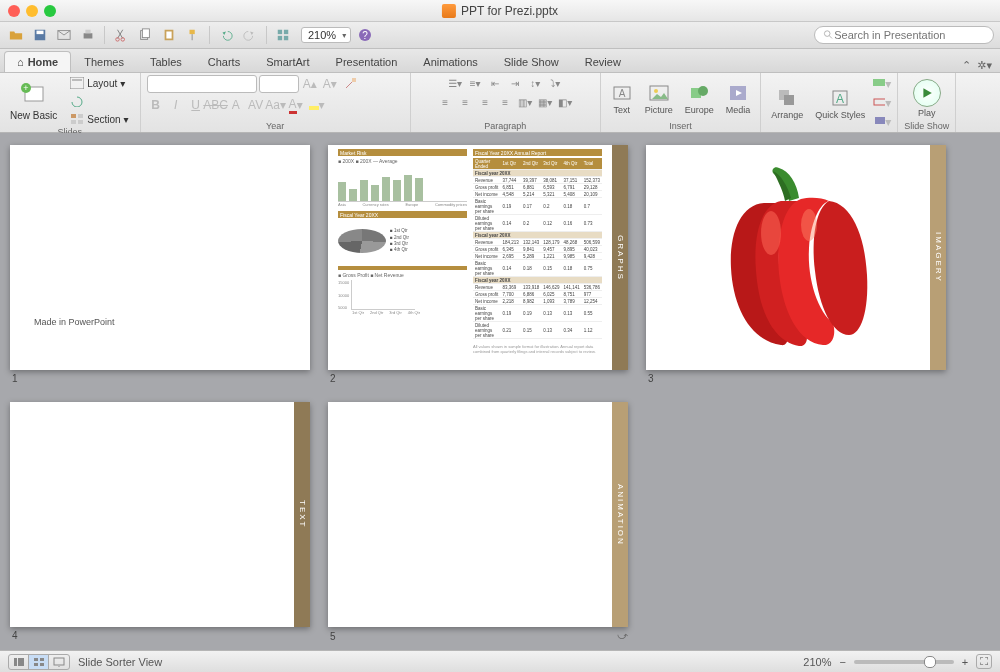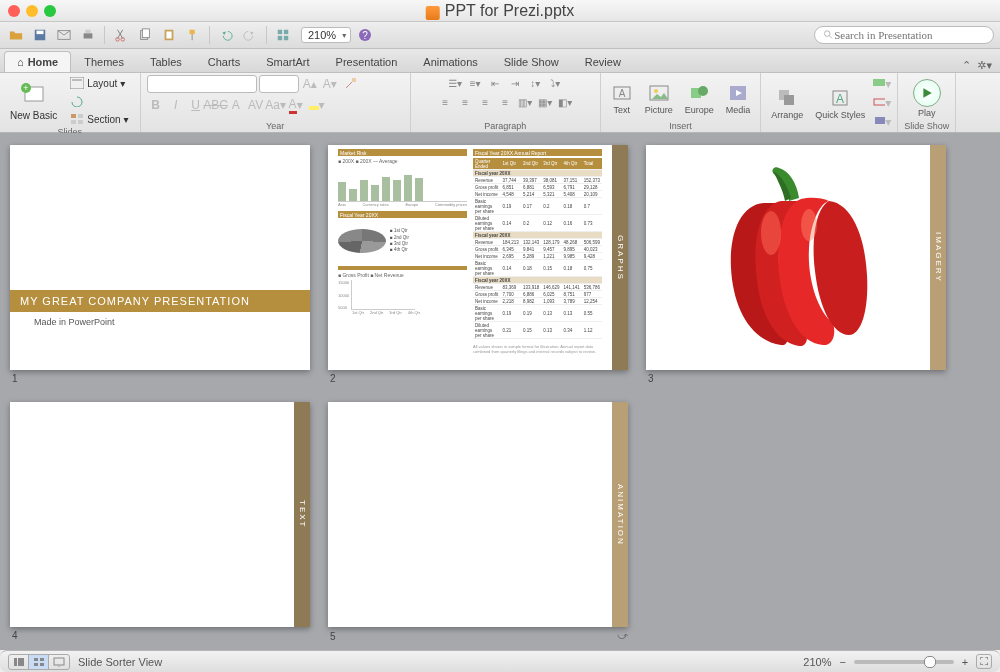--- a/index.html
+++ b/index.html
@@ -1,28 +1,28 @@
 <!DOCTYPE html>
 <html><head>
 <meta charset="utf-8">
 <style>
 * { box-sizing: border-box; margin: 0; padding: 0; font-family: "Lucida Grande", Arial, sans-serif; }
 body { width: 1000px; height: 672px; background: #ededed; overflow: hidden; display: flex; flex-direction: column; font-size: 11px; color: #333; }
 .titlebar { height: 22px; background: linear-gradient(#f7f7f7,#e6e6e6); display: flex; align-items: center; border-bottom: 1px solid #c8c8c8; position: relative;}
 .traffic { display: flex; gap: 6px; margin-left: 8px; }
 .tl { width: 12px; height: 12px; border-radius: 6px; }
 .red { background:#ff5f57; } .yellow { background:#ffbd2e; } .green { background:#28c940; }
-.title { position:absolute; left:50%; transform:translateX(-50%); font-size:16px; color:#444; display:flex; align-items:flex-end; gap:5px;}
+.title { position:absolute; left:50%; transform:translateX(-50%); font-size:12px; color:#444; display:flex; align-items:flex-end; gap:5px;}
 .docicon { width:14px; height:14px; background:linear-gradient(#ff9a3c,#e87a1a); border-radius:2px; display:inline-block;}
 .qat { height: 27px; background: linear-gradient(#eeeeee,#dcdcdc); display:flex; align-items:center; padding:0 6px; gap:4px; border-bottom:1px solid #bfbfbf;}
 .qbtn { width:20px; height:20px; display:flex; align-items:center; justify-content:center; color:#555; border-radius:3px;}
 .zoom-sel { border:1px solid #bbb; border-radius:3px; padding:1px 14px 1px 6px; font-size:11px; background:#fff; display:flex; align-items:center; position:relative; margin-left:4px;}
 .zoom-sel::after{content:"▾"; position:absolute; right:4px; font-size:8px; color:#666;}
 .search { margin-left:auto; display:flex; align-items:center; background:#fff; border:1px solid #bbb; border-radius:10px; padding:2px 8px; width:180px; }
-.search input { border:none; outline:none; font-size:11px; width:100%; color:#888;font-family:Liberation Serif, serif;}
+.search input { border:none; outline:none; font-size:11px; width:100%; color:#888;}
 .tabstrip { height:24px; background:linear-gradient(#e8e8e8,#d8d8d8); display:flex; border-bottom:1px solid #bfbfbf; padding-left:4px; align-items:flex-end;}
 .tab { padding:4px 12px; font-size:11px; color:#444; border:1px solid transparent; border-bottom:none; border-radius:4px 4px 0 0; cursor:default; display:flex; align-items:center; gap:4px;}
 .tab.active { background:#f5f5f5; border-color:#bfbfbf; font-weight:bold;}
 .tab-right { margin-left:auto; display:flex; align-items:center; gap:6px; padding-right:8px; color:#666;}
 .ribbon { height:60px; background:linear-gradient(#f3f3f3,#e3e3e3); border-bottom:1px solid #b5b5b5; display:flex; font-size:10px;}
 .rgroup { display:flex; flex-direction:column; align-items:center; border-right:1px solid #cfcfcf; padding:2px 6px 0 6px;}
 .glabel { font-size:9px; color:#666; margin-top:auto; padding-bottom:1px;}
 .gbody { display:flex; align-items:center; gap:4px; flex:1;}
 .btnv { display:flex; flex-direction:column; align-items:center; gap:2px; padding:2px 4px; }
 .btnv .ic { width:26px; height:26px; }
@@ -44,21 +44,21 @@
 .slidewrap { display:flex; flex-direction:column; gap:3px;}
 .slide { width:300px; height:225px; background:#fff; box-shadow:0 2px 6px rgba(0,0,0,0.35); position:relative; overflow:hidden;}
 .snum { font-size:10px; color:#444; margin-left:2px;}
 .sidetab { position:absolute; right:0; top:0; bottom:0; width:16px; background:#b89f75; color:#fff; font-size:8px; display:flex; align-items:center; justify-content:center;}
 .sidetab span{ writing-mode:vertical-rl; letter-spacing:2px;}
 .sidetab.c2{ background:#8f7a56;}
 .s1-band { position:absolute; left:0; right:0; top:145px; height:22px; background:#b58e3e; color:#fff; font-size:11px; letter-spacing:1px; display:flex; align-items:center; padding-left:10px;}
 .s1-sub { position:absolute; left:24px; top:172px; font-size:9px; color:#555;}
 .s4-list { position:absolute; left:28px; top:38px; font-size:13px; color:#222; line-height:1.5;}
 .s4-list li{ list-style:disc; margin-left:14px;}
-.statusbar { height:22px; background:linear-gradient(#f2f2f2,#dedede); border-top:1px solid #b5b5b5; display:flex; align-items:center; padding:0 8px; font-size:11px; color:#555; gap:8px;border-radius:7px;}
+.statusbar { height:22px; background:linear-gradient(#f2f2f2,#dedede); border-top:1px solid #b5b5b5; display:flex; align-items:center; padding:0 8px; font-size:11px; color:#555; gap:8px;}
 .viewbtns { display:flex; border:1px solid #aaa; border-radius:3px; overflow:hidden;}
 .viewbtns div{ width:20px; height:14px; display:flex; align-items:center; justify-content:center; border-right:1px solid #aaa;}
 .viewbtns div:last-child{border-right:none;}
 .viewbtns div.active{ background:#c8ddf5;}
 .slider { width:100px; height:4px; background:#bbb; border-radius:2px; position:relative;}
 .slider::after{content:""; position:absolute; width:10px; height:10px; background:#fff; border:1px solid #888; border-radius:5px; top:-4px; left:70px;}
 .s2 { font-size:5px; color:#555; }
 .s2 .hdrbar{ height:7px; background:#b58e3e; margin:4px 6px 3px 6px;}
 .s2 .row{ display:flex; gap:6px; padding:0 6px;}
 .s2 .col{ flex:1;}
@@ -389,21 +389,20 @@
     <div class="glabel">Slide Show</div>
   </div>
 
 </div>
 
 <div class="workarea">
   <div class="grid">
 
     <div class="slidewrap">
       <div class="slide">
-        <div class="s1-band">MY GREAT COMPANY PRESENTATION</div>
         <div class="s1-sub">Made in PowerPoint</div>
       </div>
       <div class="snum">1</div>
     </div>
 
     <div class="slidewrap">
       <div class="slide s2">
         <div class="sidetab c2">
             <span>GRAPHS</span>
           </div>

